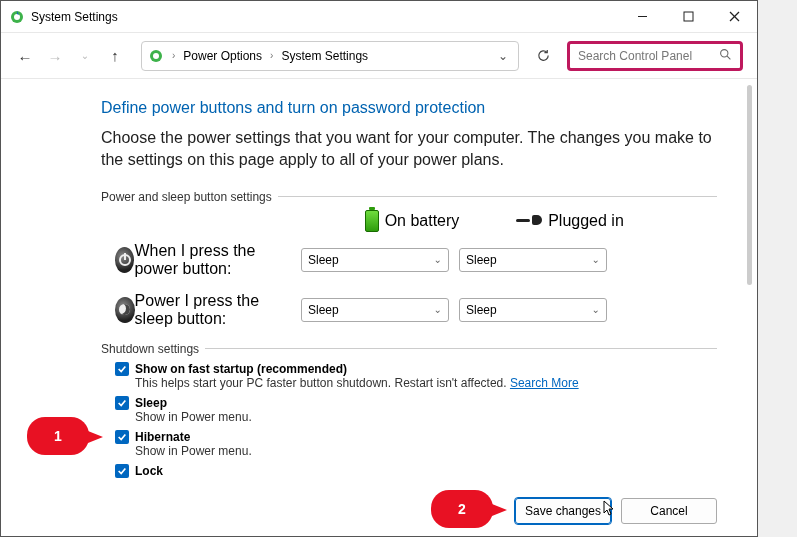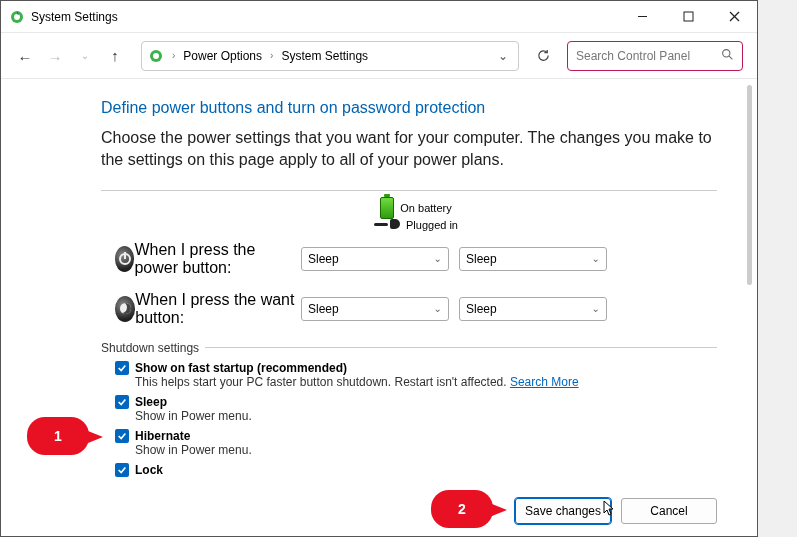--- a/index.html
+++ b/index.html
@@ -10,28 +10,28 @@
 .win-btns { position: absolute; right: 0; top: 0; display: flex; }
 .win-btn { width: 46px; height: 30px; display: flex; align-items: center; justify-content: center; font-size: 14px; }
 .toolbar { height: 46px; display: flex; align-items: center; padding: 0 14px; gap: 10px; border-bottom: 1px solid #e8e8e8; }
 .nav-btn { width: 20px; height: 20px; display:flex; align-items:center; justify-content:center; color:#333; font-size:15px;}
 .nav-btn.dis { color:#bbb; }
 .addr { flex: 1; border: 1px solid #ccc; border-radius: 4px; height: 30px; display:flex; align-items:center; padding:0 6px; gap:4px; font-size:12px; margin-left:6px;}
 .addr .chev { color:#777; font-size:10px; margin:0 4px;}
 .addr-spacer { flex:1; }
 .addr-ctrl { color:#555; font-size:12px; padding:0 4px;}
 .refresh { width:28px; height:28px; display:flex; align-items:center; justify-content:center; color:#555; font-size:14px;}
-.search { width:176px; border:1px solid #be185d; border-radius:4px; height:30px; display:flex; align-items:center; padding:0 8px; font-size:12px; color:#777; justify-content:space-between;}
+.search { width:176px; border:3px solid #be185d; border-radius:4px; height:30px; display:flex; align-items:center; padding:0 8px; font-size:12px; color:#777; justify-content:space-between;}
 .content { padding: 20px 40px 0 100px; height: calc(100% - 32px - 46px - 50px); overflow:auto; position:relative;}
 .h1 { color:#0063b1; font-size:16px; font-weight:400; margin-bottom:10px;}
 .sub { font-size:16px; color:#222; margin-bottom:18px; line-height:1.4;}
 .group-hdr { font-size:12px; color:#333; display:flex; align-items:center; gap:6px; margin-bottom:6px;}
 .group-hdr .line { flex:1; height:1px; background:#ccc;}
 .indent { padding-left:14px; }
-.colhead { display:flex; align-items:center; margin:6px 0 10px 0; font-size:11px;flex-direction:column;}
+.colhead { display:flex; align-items:center; margin:6px 0 10px 0; font-size:16px;}
 .colhead .spacer { width:218px;}
 .colhead .col { width:158px; display:flex; align-items:center; gap:6px; justify-content:center;}
 .row { display:flex; align-items:center; margin-bottom:14px;}
 .row .lbl { width:186px; font-size:16px; display:flex; align-items:center; }
 .row .ic { width:26px; height:26px; border-radius:50%; background: radial-gradient(circle at 40% 35%, #8a8a8a, #202020 70%); display:flex; align-items:center; justify-content:center;}
 .row .ic span { width:12px; height:12px; border:2px solid #eee; border-radius:50%; position:relative;}
 .row .ic span::before { content:""; position:absolute; width:2px; height:7px; background:#eee; left:3px; top:-3px;}
 .sel { width:148px; height:24px; border:1px solid #aaa; border-radius:3px; background:#fff; font-size:12px; padding:0 6px; display:flex; align-items:center; justify-content:space-between; margin-right:10px;}
 .sel .ar { font-size:10px; color:#666;}
 .ck-row { margin-bottom:4px;}
@@ -127,20 +127,21 @@
             <line x1="10" y1="10" x2="14" y2="14" stroke="#666" stroke-width="1.3"></line>
           </svg></span>
     </div>
   </div>
 
   <div class="content">
     <div class="h1">Define power buttons and turn on password protection</div>
     <div class="sub">Choose the power settings that you want for your computer. The changes you make to the settings on this page apply to all of your power plans.</div>
 
     <div class="group-hdr">
+      <span>Power and sleep button settings</span>
       <span class="line"></span>
     </div>
     <div class="indent">
       <div class="colhead">
         <div class="spacer"></div>
         <div class="col">
           <span class="battery-ic"></span>
           <span>On battery</span>
         </div>
         <div class="col">
@@ -164,21 +165,21 @@
             <span>Sleep</span>
             <span class="ar">⌄</span>
           </div>
       </div>
 
       <div class="row">
         <div class="lbl">
           <span class="moon-ic">
               <span></span>
             </span>
-          <span>When I press the want button:</span>
+          <span>Power I press the sleep button:</span>
         </div>
         <div class="sel">
             <span>Sleep</span>
             <span class="ar">⌄</span>
           </div>
         <div class="sel">
             <span>Sleep</span>
             <span class="ar">⌄</span>
           </div>
       </div>

